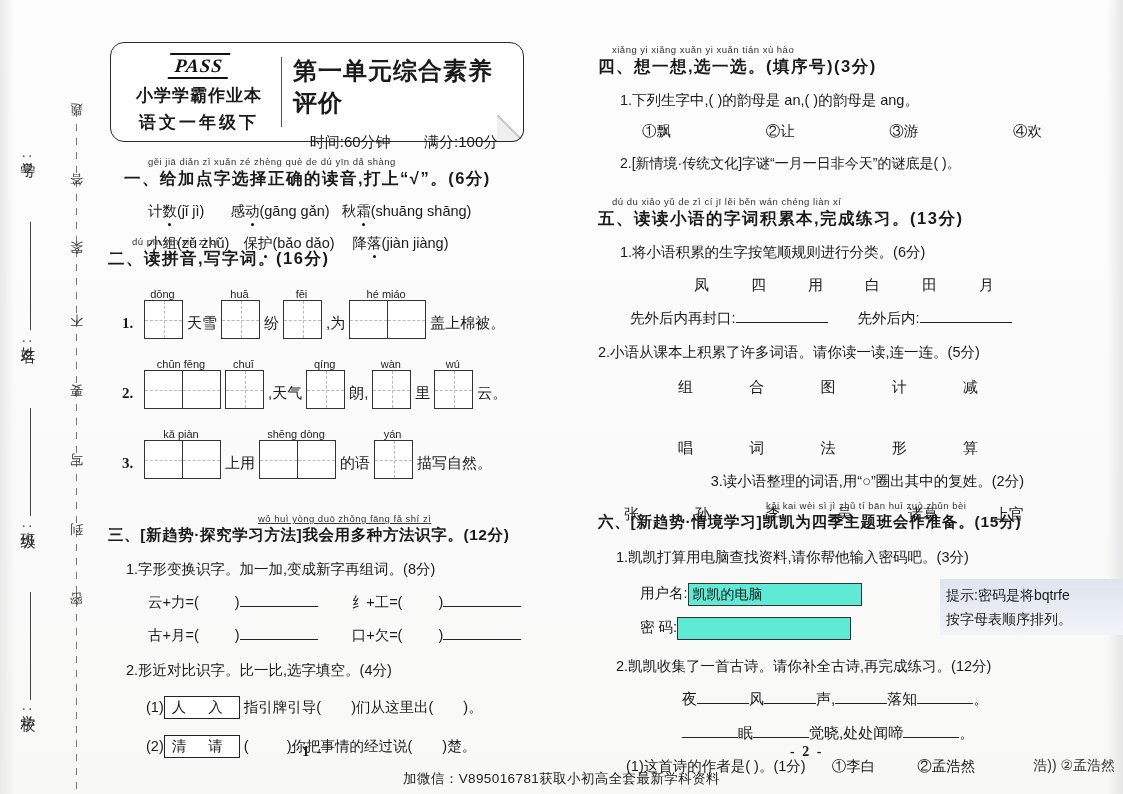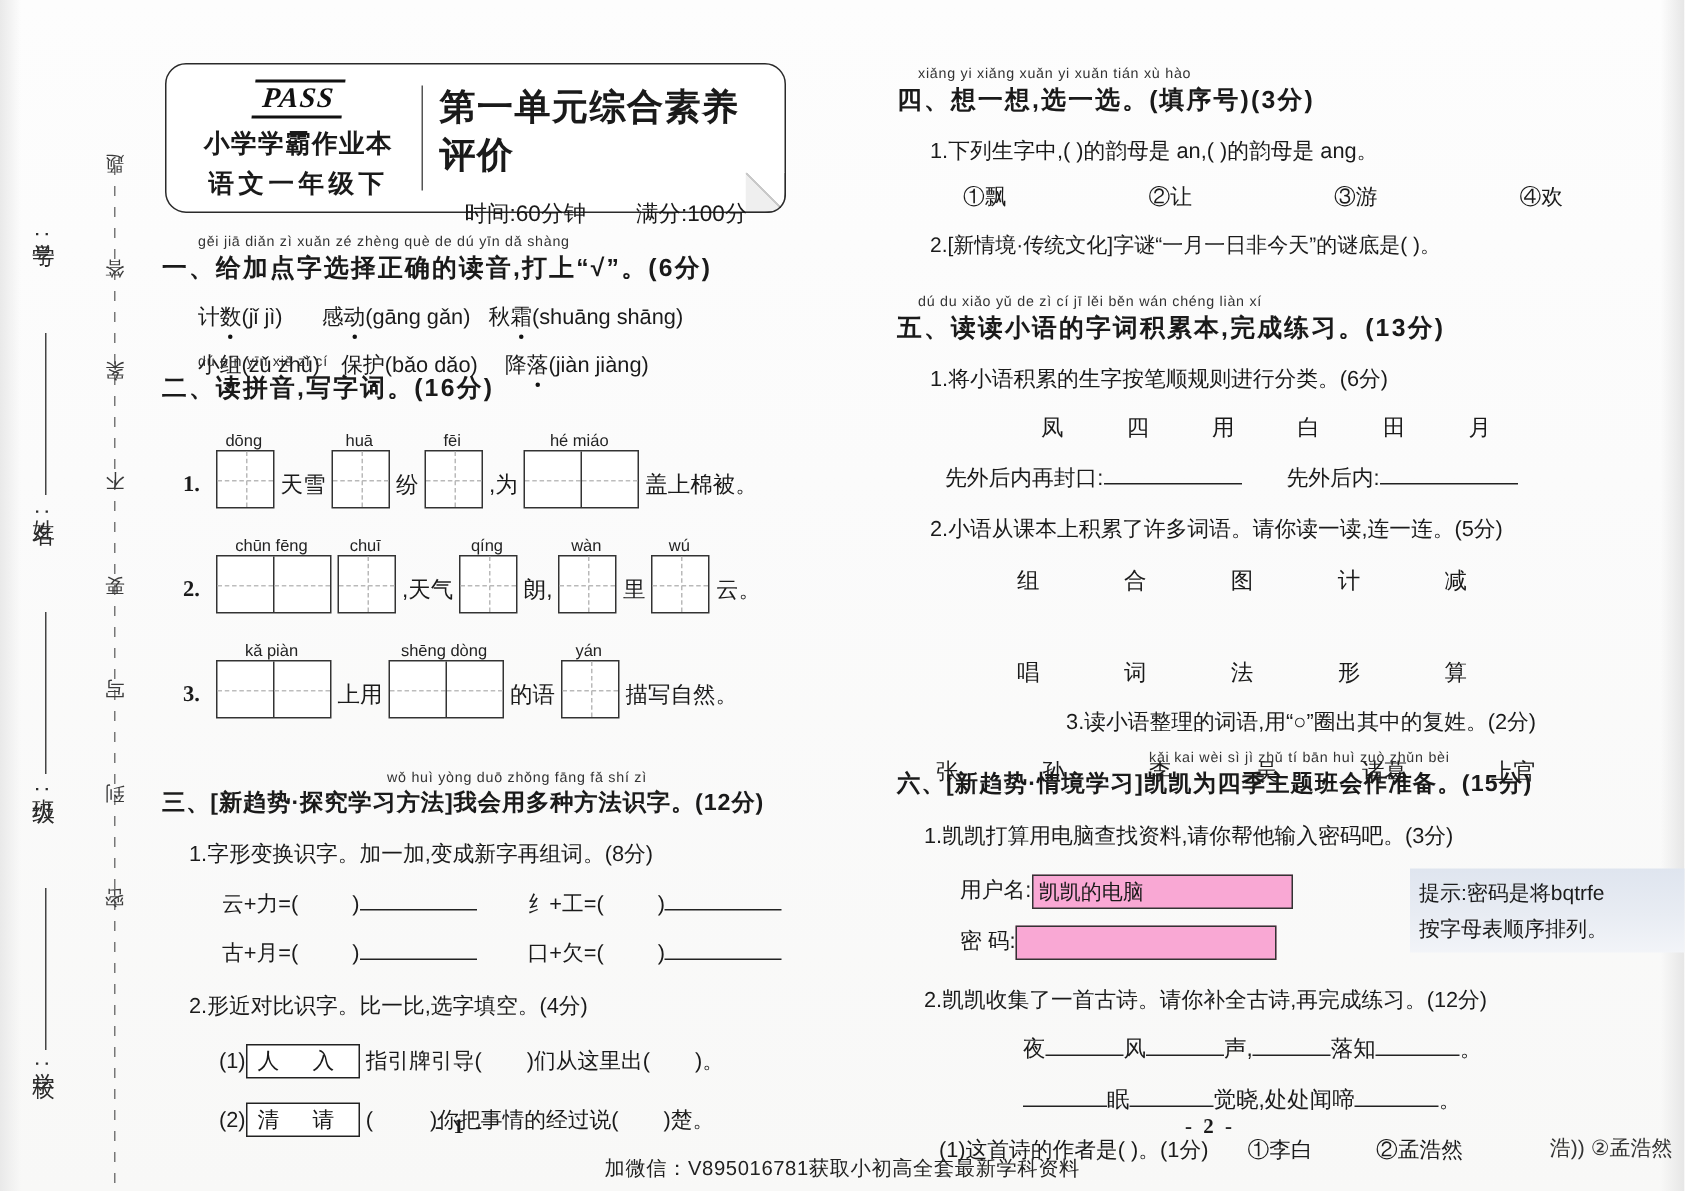--- a/index.html
+++ b/index.html
@@ -120,21 +120,21 @@
   .pyn{font-size:11px;font-family:"Liberation Sans","DejaVu Sans",sans-serif;
        color:#222;text-align:center;}
 
   
   .boxpair{display:inline-block;border:1px solid #222;padding:1px 7px;font-size:14.5px;
     letter-spacing:9px;background:#fff;
     font-family:"Liberation Sans","DejaVu Sans",sans-serif;}
 
   
   .field{display:inline-block;border:1px solid #333;width:168px;height:21px;
-    background:#f9a8d4;vertical-align:middle;font-size:14px;line-height:21px;padding-left:4px;
+    background:#5eead4;vertical-align:middle;font-size:14px;line-height:21px;padding-left:4px;
     font-family:"Liberation Sans","DejaVu Sans",sans-serif;}
   .hint-box{
     position:absolute;left:300px;top:-4px;width:196px;padding:4px 6px;
     background:linear-gradient(180deg,#dfe5ef 0%,#e8ecf3 55%,#f2f4f8 100%);
     font-size:14px;line-height:24px;
     font-family:"Liberation Sans","DejaVu Sans",sans-serif;
   }
 
   
   .pagenum{position:absolute;font-size:14px;font-weight:bold;letter-spacing:2px;
@@ -188,21 +188,21 @@
     <div class="meta-row">
       <span>时间:60分钟</span>
       <span>满分:100分</span>
     </div>
   </div>
   <div class="fold"></div>
 </div>
 
 <div class="col col-left">
 
-  <div style="position:absolute;top:156px;left:0;">
+  <div style="position:absolute;top:156px;left:16px;">
     <div class="pinyin-line" style="margin-left:24px;">gěi jiā diǎn zì xuǎn zé zhèng què de dú yīn    dǎ shàng</div>
     <div class="sec-head">一、给加点字选择正确的读音,打上“√”。(6分)</div>
 
     <div class="row" style="margin-top:12px;margin-left:24px;font-size:14.5px;font-family:'Liberation Sans',sans-serif;">
       <span><span>计</span><span class="dotted-char">数</span><span>(jǐ  jì)</span></span>
       <span style="display:inline-block;width:18px;"></span>
       <span><span>感</span><span class="dotted-char">动</span><span>(gāng  gǎn)</span></span>
       <span style="display:inline-block;width:4px;"></span>
       <span><span>秋</span><span class="dotted-char">霜</span><span>(shuāng  shāng)</span></span>
     </div>
@@ -221,21 +221,21 @@
     <div class="sec-head">二、读拼音,写字词。(16分)</div>
   </div>
 
   <div id="s2-items" style="position:absolute;top:288px;left:14px;">
       <div class="row" style="position: relative; height: 70px; white-space: nowrap; font-size: 15px; font-family: &quot;Liberation Sans&quot;, sans-serif;"><span style="display: inline-block; width: 20px; font-weight: bold; vertical-align: middle; font-family: &quot;Liberation Serif&quot;, serif; position: relative; top: 10px;">1.</span><span style="display: inline-block; vertical-align: middle; text-align: center; margin: 0px 2px;"><div class="pyn" style="width: 37px;">dōng</div><span class="tz" style="width: 37px; height: 37px;"></span></span><span style="display: inline-block; vertical-align: middle; position: relative; top: 10px; padding: 0px 2px;">天雪</span><span style="display: inline-block; vertical-align: middle; text-align: center; margin: 0px 2px;"><div class="pyn" style="width: 37px;">huā</div><span class="tz" style="width: 37px; height: 37px;"></span></span><span style="display: inline-block; vertical-align: middle; position: relative; top: 10px; padding: 0px 2px;">纷</span><span style="display: inline-block; vertical-align: middle; text-align: center; margin: 0px 2px;"><div class="pyn" style="width: 37px;">fēi</div><span class="tz" style="width: 37px; height: 37px;"></span></span><span style="display: inline-block; vertical-align: middle; position: relative; top: 10px; padding: 0px 2px;">,为</span><span style="display: inline-block; vertical-align: middle; text-align: center; margin: 0px 2px;"><div class="pyn" style="width: 74px;">hé  miáo</div><span class="tz-pair" style="height: 37px; font-size: 0px;"><span class="cell" style="width: 37px; height: 37px;"></span><span class="cell" style="width: 37px; height: 37px;"></span></span></span><span style="display: inline-block; vertical-align: middle; position: relative; top: 10px; padding: 0px 2px;">盖上棉被。</span></div>
       <div class="row" style="position: relative; height: 70px; white-space: nowrap; font-size: 15px; font-family: &quot;Liberation Sans&quot;, sans-serif;"><span style="display: inline-block; width: 20px; font-weight: bold; vertical-align: middle; font-family: &quot;Liberation Serif&quot;, serif; position: relative; top: 10px;">2.</span><span style="display: inline-block; vertical-align: middle; text-align: center; margin: 0px 2px;"><div class="pyn" style="width: 74px;">chūn fēng</div><span class="tz-pair" style="height: 37px; font-size: 0px;"><span class="cell" style="width: 37px; height: 37px;"></span><span class="cell" style="width: 37px; height: 37px;"></span></span></span><span style="display: inline-block; vertical-align: middle; text-align: center; margin: 0px 2px;"><div class="pyn" style="width: 37px;">chuī</div><span class="tz" style="width: 37px; height: 37px;"></span></span><span style="display: inline-block; vertical-align: middle; position: relative; top: 10px; padding: 0px 2px;">,天气</span><span style="display: inline-block; vertical-align: middle; text-align: center; margin: 0px 2px;"><div class="pyn" style="width: 37px;">qíng</div><span class="tz" style="width: 37px; height: 37px;"></span></span><span style="display: inline-block; vertical-align: middle; position: relative; top: 10px; padding: 0px 2px;">朗,</span><span style="display: inline-block; vertical-align: middle; text-align: center; margin: 0px 2px;"><div class="pyn" style="width: 37px;">wàn</div><span class="tz" style="width: 37px; height: 37px;"></span></span><span style="display: inline-block; vertical-align: middle; position: relative; top: 10px; padding: 0px 2px;">里</span><span style="display: inline-block; vertical-align: middle; text-align: center; margin: 0px 2px;"><div class="pyn" style="width: 37px;">wú</div><span class="tz" style="width: 37px; height: 37px;"></span></span><span style="display: inline-block; vertical-align: middle; position: relative; top: 10px; padding: 0px 2px;">云。</span></div>
       <div class="row" style="position: relative; height: 70px; white-space: nowrap; font-size: 15px; font-family: &quot;Liberation Sans&quot;, sans-serif;"><span style="display: inline-block; width: 20px; font-weight: bold; vertical-align: middle; font-family: &quot;Liberation Serif&quot;, serif; position: relative; top: 10px;">3.</span><span style="display: inline-block; vertical-align: middle; text-align: center; margin: 0px 2px;"><div class="pyn" style="width: 74px;">kǎ  piàn</div><span class="tz-pair" style="height: 37px; font-size: 0px;"><span class="cell" style="width: 37px; height: 37px;"></span><span class="cell" style="width: 37px; height: 37px;"></span></span></span><span style="display: inline-block; vertical-align: middle; position: relative; top: 10px; padding: 0px 2px;">上用</span><span style="display: inline-block; vertical-align: middle; text-align: center; margin: 0px 2px;"><div class="pyn" style="width: 74px;">shēng dòng</div><span class="tz-pair" style="height: 37px; font-size: 0px;"><span class="cell" style="width: 37px; height: 37px;"></span><span class="cell" style="width: 37px; height: 37px;"></span></span></span><span style="display: inline-block; vertical-align: middle; position: relative; top: 10px; padding: 0px 2px;">的语</span><span style="display: inline-block; vertical-align: middle; text-align: center; margin: 0px 2px;"><div class="pyn" style="width: 37px;">yán</div><span class="tz" style="width: 37px; height: 37px;"></span></span><span style="display: inline-block; vertical-align: middle; position: relative; top: 10px; padding: 0px 2px;">描写自然。</span></div>
     </div>
 
   <div style="position:absolute;top:513px;left:0;">
-    <div class="pinyin-line" style="margin-left:150px;">wǒ huì yòng duō zhǒng fāng fǎ shí zì</div>
+    <div class="pinyin-line" style="margin-left:150px;text-decoration:underline;">wǒ huì yòng duō zhǒng fāng fǎ shí zì</div>
     <div class="sec-head" style="font-size:15.5px;letter-spacing:0.6px;">三、[新趋势·探究学习方法]我会用多种方法识字。(12分)</div>
     <div class="q" style="margin-top:14px;margin-left:18px;">1.字形变换识字。加一加,变成新字再组词。(8分)</div>
 
     <div style="margin-top:14px;margin-left:40px;white-space:nowrap;font-size:14.5px;font-family:'Liberation Sans',sans-serif;">
       <span><span>云+力=(</span><span style="display:inline-block;width:36px;"></span><span>)</span><span class="blank" style="width:78px;"></span></span>
       <span style="display:inline-block;width:26px;"></span>
       <span><span>纟+工=(</span><span style="display:inline-block;width:36px;"></span><span>)</span><span class="blank" style="width:78px;"></span></span>
     </div>
     <div style="margin-top:14px;margin-left:40px;white-space:nowrap;font-size:14.5px;font-family:'Liberation Sans',sans-serif;">
       <span><span>古+月=(</span><span style="display:inline-block;width:36px;"></span><span>)</span><span class="blank" style="width:78px;"></span></span>
@@ -287,21 +287,21 @@
       <span>田</span>
       <span>月</span>
     </div>
 
     <div style="margin-top:14px;margin-left:32px;white-space:nowrap;font-size:14.5px;font-family:'Liberation Sans',sans-serif;">
       <span>先外后内再封口:</span><span class="blank" style="width:92px;"></span>
       <span style="display:inline-block;width:22px;"></span>
       <span>先外后内:</span><span class="blank" style="width:92px;"></span>
     </div>
 
-    <div class="q" style="margin-top:15px;margin-left:22px;">2.小语从课本上积累了许多词语。请你读一读,连一连。(5分)</div>
+    <div class="q" style="margin-top:15px;">2.小语从课本上积累了许多词语。请你读一读,连一连。(5分)</div>
 
     <div style="margin-top:16px;margin-left:80px;display:flex;width:300px;justify-content:space-between;font-size:15px;font-family:'Liberation Sans',sans-serif;">
       <span>组</span>
       <span>合</span>
       <span>图</span>
       <span>计</span>
       <span>减</span>
     </div>
     <div style="margin-top:42px;margin-left:80px;display:flex;width:300px;justify-content:space-between;font-size:15px;font-family:'Liberation Sans',sans-serif;">
       <span>唱</span>

